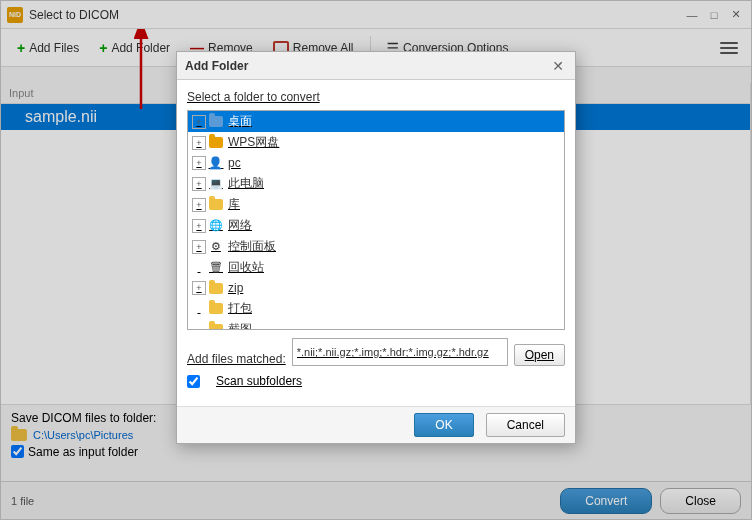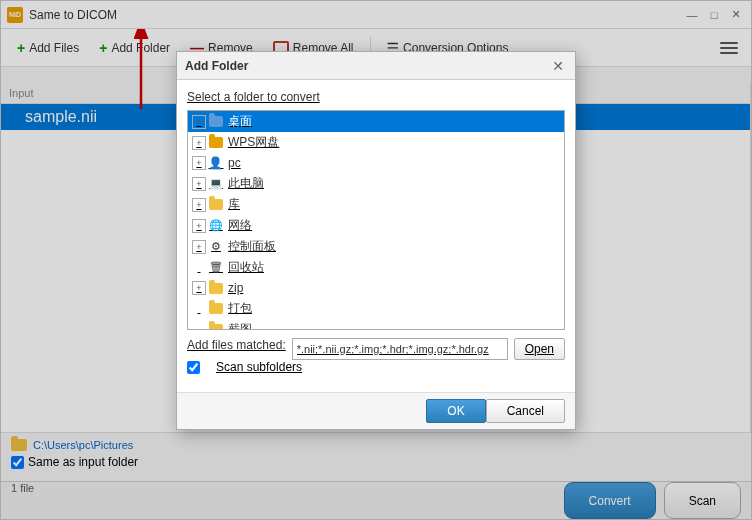--- a/index.html
+++ b/index.html
@@ -201,31 +201,32 @@
       position: absolute;
       top: -3px;
       left: 0;
       width: 7px;
       height: 3px;
       background: #f0c040;
       border-radius: 2px 2px 0 0;
     }
     .checkbox-row {
       display: flex;
-      align-items: center;
+      align-items: flex-start;
       gap: 4px;
-      margin-bottom: 6px;
+      margin-bottom: 16px;
     }
 
     
     .action-bar {
       background: #f0f0f0;
       border-top: 1px solid #ccc;
       height: 38px;
       display: flex;
+      align-items: center;
       justify-content: flex-end;
       padding: 0 10px;
       gap: 8px;
       flex-shrink: 0;
     }
     .action-btn {
       padding: 5px 24px;
       border: 1px solid #aaa;
       background: linear-gradient(#fff, #e8e8e8);
       cursor: pointer;
@@ -381,31 +382,32 @@
     .folder-icon.special::before {
       background: #e8a000;
     }
     .tree-label {
       font-size: 12px;
     }
 
     
     .add-files-row {
       display: flex;
-      align-items: flex-start;
+      align-items: flex-end;
       gap: 6px;
+      margin-bottom: 8px;
     }
     .add-files-label {
       font-size: 12px;
       color: #333;
       white-space: nowrap;
     }
     .add-files-input {
       flex: 1;
-      height: 22px;
+      height: 28px;
       border: 1px solid #aaa;
       padding: 0 4px;
       font-size: 11px;
       color: #333;
     }
     .open-btn {
       padding: 3px 10px;
       border: 1px solid #aaa;
       background: linear-gradient(#fff, #e8e8e8);
       cursor: pointer;
@@ -421,21 +423,21 @@
       gap: 16px;
       margin-bottom: 8px;
     }
 
     
     .dialog-footer {
       padding: 6px 10px;
       border-top: 1px solid #ddd;
       display: flex;
       justify-content: flex-end;
-      gap: 0;
+      gap: 12px;
       background: #f5f5f5;
     }
     .dialog-btn {
       padding: 4px 20px;
       border: 1px solid #aaa;
       background: linear-gradient(#fff, #e8e8e8);
       cursor: pointer;
       font-size: 12px;
       border-radius: 2px;
     }
@@ -448,21 +450,21 @@
 </head>
 <body>
 
 <div class="main-window">
 
   <div class="title-bar">
     <div class="title-bar-left">
       <div class="title-bar-icon">
         <span style="font-size:7px;">NiD</span>
       </div>
-      <span class="title-bar-title">Same to DICOM</span>
+      <span class="title-bar-title">Select to DICOM</span>
     </div>
     <div class="title-bar-controls">
       <button class="title-btn">—</button>
       <button class="title-btn">□</button>
       <button class="title-btn">✕</button>
     </div>
   </div>
 
   <div class="toolbar">
     <button class="toolbar-btn">
@@ -500,33 +502,36 @@
       <div class="file-list">
         <div class="file-item selected">
           <span>sample.nii</span>
         </div>
       </div>
     </div>
   </div>
 
   <div class="bottom-bar">
     <div class="save-folder-row">
+      <span>Save DICOM files to folder:</span>
+    </div>
+    <div class="save-folder-row">
       <div class="folder-icon-sm"></div>
       <span style="font-size:11px; color:#0066cc; cursor:pointer;">C:\Users\pc\Pictures</span>
     </div>
     <div class="checkbox-row">
       <input type="checkbox" checked="" style="">
       <label>Same as input folder</label>
     </div>
   </div>
 
   <div class="action-bar">
     <span style="margin-right:auto; font-size:11px; color:#555;">1 file</span>
     <button class="action-btn primary">Convert</button>
-    <button class="action-btn">Scan</button>
+    <button class="action-btn">Close</button>
   </div>
 
   <div class="arrow-annotation">
     <svg width="60" height="80" viewBox="0 0 60 80">
       <defs>
         <marker id="arrowhead" markerWidth="8" markerHeight="6" refX="0" refY="3" orient="auto">
           <polygon points="0 0, 8 3, 0 6" fill="#cc0000"></polygon>
         </marker>
       </defs>
       <line x1="30" y1="80" x2="30" y2="10" stroke="#cc0000" stroke-width="2.5" marker-end="url(#arrowhead)"></line>

